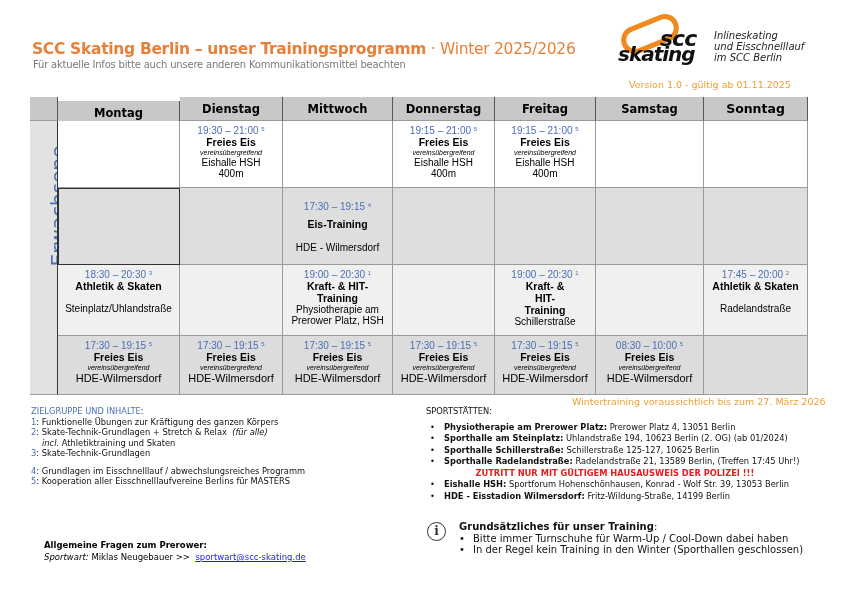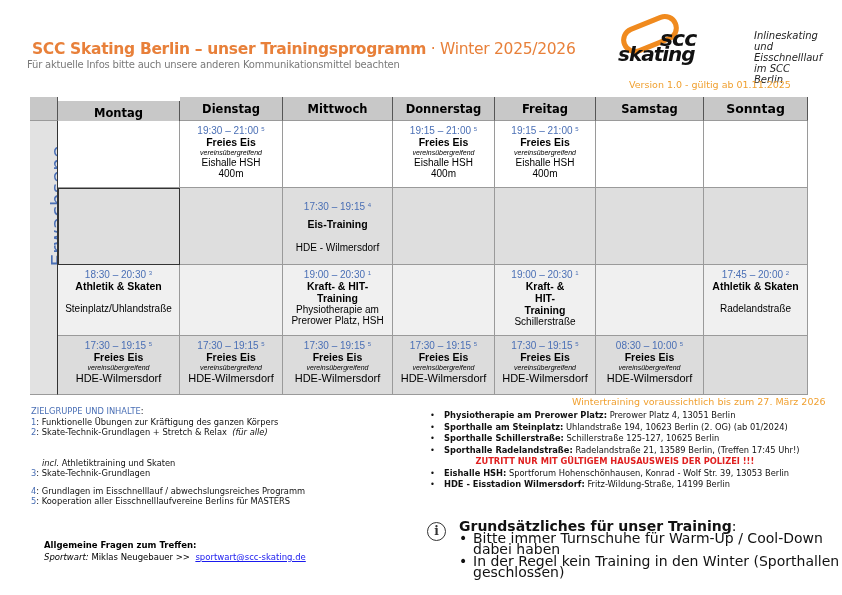--- a/index.html
+++ b/index.html
@@ -1,24 +1,24 @@
 <!DOCTYPE html>
 <html><head>
 <meta charset="utf-8">
 <style>
   html, body { margin:0; padding:0; background:#ffffff; }
   body { width:842px; height:595px; position:relative; overflow:hidden; font-family:"Liberation Sans", sans-serif; color:#000; }
   .title { position:absolute; left:32px; top:40px; font-size:15.5px; font-weight:bold; color:#e8803a; white-space:nowrap; font-family:"DejaVu Sans", sans-serif; letter-spacing:-0.3px; }
   .title .light { font-weight:normal; }
-  .subtitle { position:absolute; left:27px; top:59px; font-size:10px; color:#7a7a7a; font-family:"DejaVu Sans", sans-serif; letter-spacing:-0.2px; }
+  .subtitle { position:absolute; left:33px; top:59px; font-size:10px; color:#7a7a7a; font-family:"DejaVu Sans", sans-serif; letter-spacing:-0.2px; }
   .logo { position:absolute; left:616px; top:14px; width:200px; height:60px; }
   .logo-ring { position:absolute; left:4px; top:6px; width:50px; height:18px; border:5px solid #f08a1e; border-radius:14px; transform:rotate(-22deg); }
   .logo-scc { position:absolute; left:44px; top:12px; font-size:22px; font-weight:bold; font-style:italic; color:#111; font-family:"DejaVu Sans", sans-serif; letter-spacing:-1px; }
   .logo-skating { position:absolute; left:2px; top:28px; font-size:20px; font-weight:bold; font-style:italic; color:#111; font-family:"DejaVu Sans", sans-serif; letter-spacing:-1px; }
-  .logo-tag { position:absolute; left:98px; top:16px; font-size:10px; font-style:italic; color:#222; line-height:11px; font-family:"DejaVu Sans", sans-serif;margin-left:40px; }
+  .logo-tag { position:absolute; left:98px; top:16px; font-size:10px; font-style:italic; color:#222; line-height:11px; font-family:"DejaVu Sans", sans-serif; }
   .version { position:absolute; left:629px; top:79px; font-size:9.5px; color:#f0a030; font-family:"DejaVu Sans", sans-serif; }
 
   .grid { position:absolute; left:30px; top:97px; }
   .cell { position:absolute; box-sizing:border-box; border-right:1px solid #9a9a9a; border-bottom:1px solid #9a9a9a; text-align:center; font-size:9.5px; line-height:11px; overflow:hidden; }
   .hdr { background:#c8c8c8; font-weight:bold; font-size:11.5px; line-height:24px; font-family:"DejaVu Sans", sans-serif; border-right:1px solid #555; border-bottom:1px solid #9a9a9a; }
   .hdr.corner { border-right:1px solid #555; }
   .side { background:#e2e2e2; border-right:1px solid #333; }
   .r1 { background:#ffffff; }
   .r2 { background:#dedede; }
   .r3 { background:#f0f0f0; }
@@ -30,33 +30,33 @@
   .small { font-style:italic; font-size:7px; line-height:9px; }
   .loc { font-size:10px; line-height:11px; }
   .vlabel { position:absolute; left:-22px; top:90px; width:100px; transform:rotate(-90deg); font-size:20px; color:#4a6fb5; font-family:"DejaVu Sans", sans-serif; text-align:center; }
 
   .winter { position:absolute; left:572px; top:396px; font-size:9.5px; color:#f0a030; font-family:"DejaVu Sans", sans-serif; }
 
   .zg { position:absolute; left:31px; top:406px; font-size:8.3px; line-height:10.5px; font-family:"DejaVu Sans", sans-serif; color:#111; }
   .zg .head { color:#4a6fb5; }
   .zg .num { color:#4a6fb5; }
   .zg .gap { height:7px; }
-  .zg .indent { padding-left:11px;margin-top:20px; }
+  .zg .indent { padding-left:11px; }
   .contact { position:absolute; left:44px; top:539px; font-size:8.5px; line-height:12px; font-family:"DejaVu Sans", sans-serif; }
   .contact b { font-weight:bold; }
   .contact a { color:#1a1aee; text-decoration:underline; }
 
   .st { position:absolute; left:426px; top:406px; font-size:8.3px; line-height:11.5px; font-family:"DejaVu Sans", sans-serif; color:#111; }
   .st ul { margin:4px; padding:0; list-style:none; }
   .st li { position:relative; padding-left:14px; }
   .st li::before { content:"•"; position:absolute; left:0; top:0; }
   .st .warn { color:#e02020; font-weight:bold; text-align:center; padding-left:0; }
   .st .warn::before { content:""; }
   .info-icon { position:absolute; left:427px; top:522px; width:17px; height:17px; border:1.8px solid #333; border-radius:50%; text-align:center; font-family:"DejaVu Serif", serif; font-weight:bold; font-size:12px; line-height:17px; color:#333; }
-  .gs { position:absolute; left:459px; top:521px; font-size:14px; line-height:11.5px; font-family:"DejaVu Sans", sans-serif; color:#111; }
+  .gs { position:absolute; left:459px; top:521px; font-size:10px; line-height:11.5px; font-family:"DejaVu Sans", sans-serif; color:#111; }
   .gs ul { margin:0; padding:0; list-style:none; }
   .gs li { position:relative; padding-left:14px; }
   .gs li::before { content:"•"; position:absolute; left:0; }
 </style>
 </head>
 <body>
 
 <div class="title"><span>SCC Skating Berlin – unser Trainingsprogramm</span><span class="light"> · </span><span class="light">Winter 2025/2026</span></div>
 <div class="subtitle">Für aktuelle Infos bitte auch unsere anderen Kommunikationsmittel beachten</div>
 
@@ -194,25 +194,26 @@
   <div><span class="num">1</span>: <span>Funktionelle Übungen zur Kräftigung des ganzen Körpers</span></div>
   <div><span class="num">2</span>: <span>Skate-Technik-Grundlagen + Stretch &amp; Relax</span> &nbsp;<i>(für alle)</i></div>
   <div class="indent"><i>incl.</i><span> Athletiktraining und Skaten</span></div>
   <div><span class="num">3</span>: <span>Skate-Technik-Grundlagen</span></div>
   <div class="gap"></div>
   <div><span class="num">4</span>: <span>Grundlagen im Eisschnelllauf / abwechslungsreiches Programm</span></div>
   <div><span class="num">5</span>: <span>Kooperation aller Eisschnelllaufvereine Berlins für MASTERS</span></div>
 </div>
 
 <div class="contact">
-  <div><b>Allgemeine Fragen zum Treffen:</b></div>
+  <div><b>Allgemeine Fragen zum Prerower:</b></div>
   <div><i>Sportwart:</i> <span>Miklas Neugebauer &gt;&gt;</span>&nbsp; <a>sportwart@scc-skating.de</a></div>
 </div>
 
 <div class="st">
+  <div>SPORTSTÄTTEN:</div>
   <ul>
     <li><b>Physiotherapie am Prerower Platz:</b> <span>Prerower Platz 4, 13051 Berlin</span></li>
     <li><b>Sporthalle am Steinplatz:</b> <span>Uhlandstraße 194, 10623 Berlin (2. OG) (ab 01/2024)</span></li>
     <li><b>Sporthalle Schillerstraße:</b> <span>Schillerstraße 125-127, 10625 Berlin</span></li>
     <li><b>Sporthalle Radelandstraße:</b> <span>Radelandstraße 21, 13589 Berlin, (Treffen 17:45 Uhr!)</span></li>
     <li class="warn">ZUTRITT NUR MIT GÜLTIGEM HAUSAUSWEIS DER POLIZEI !!!</li>
     <li><b>Eishalle HSH:</b> <span>Sportforum Hohenschönhausen, Konrad - Wolf Str. 39, 13053 Berlin</span></li>
     <li><b>HDE - Eisstadion Wilmersdorf:</b> <span>Fritz-Wildung-Straße, 14199 Berlin</span></li>
   </ul>
 </div>

